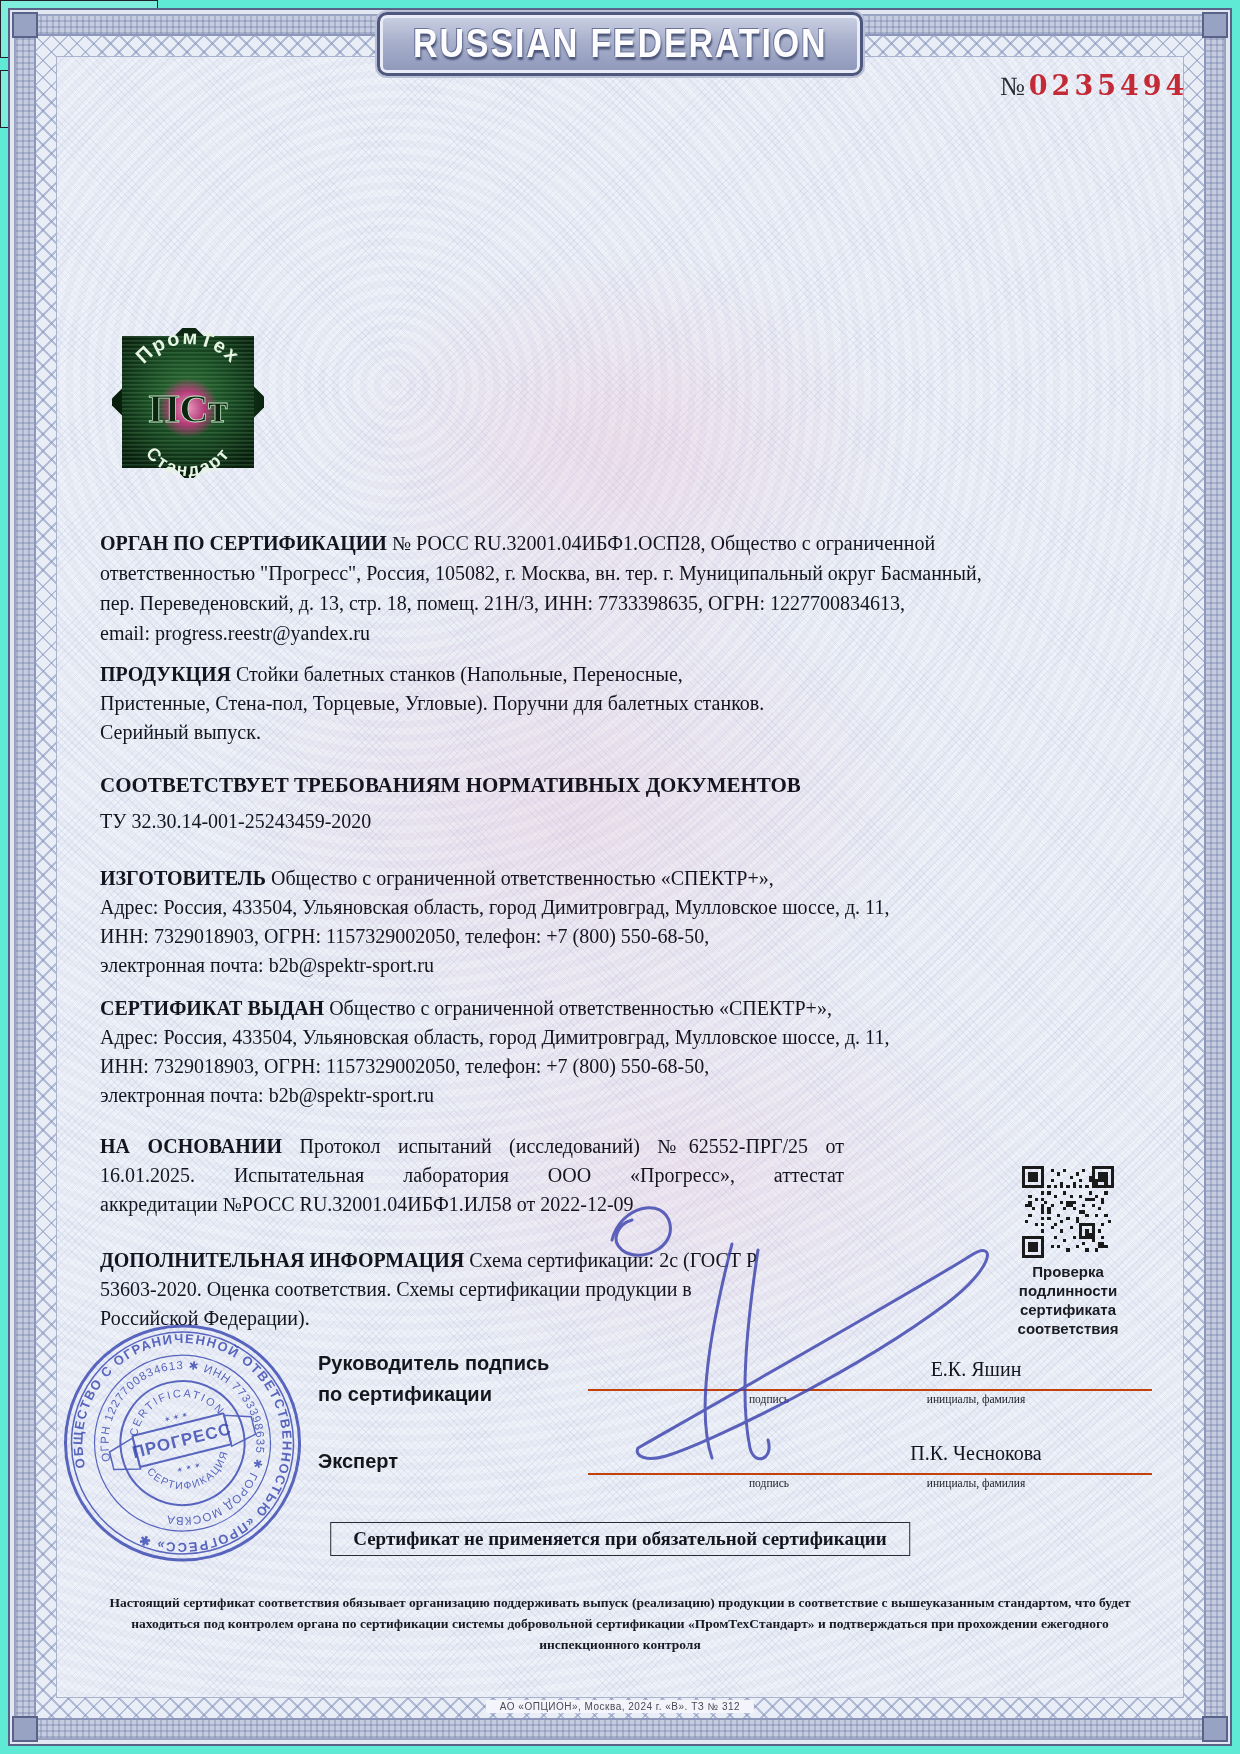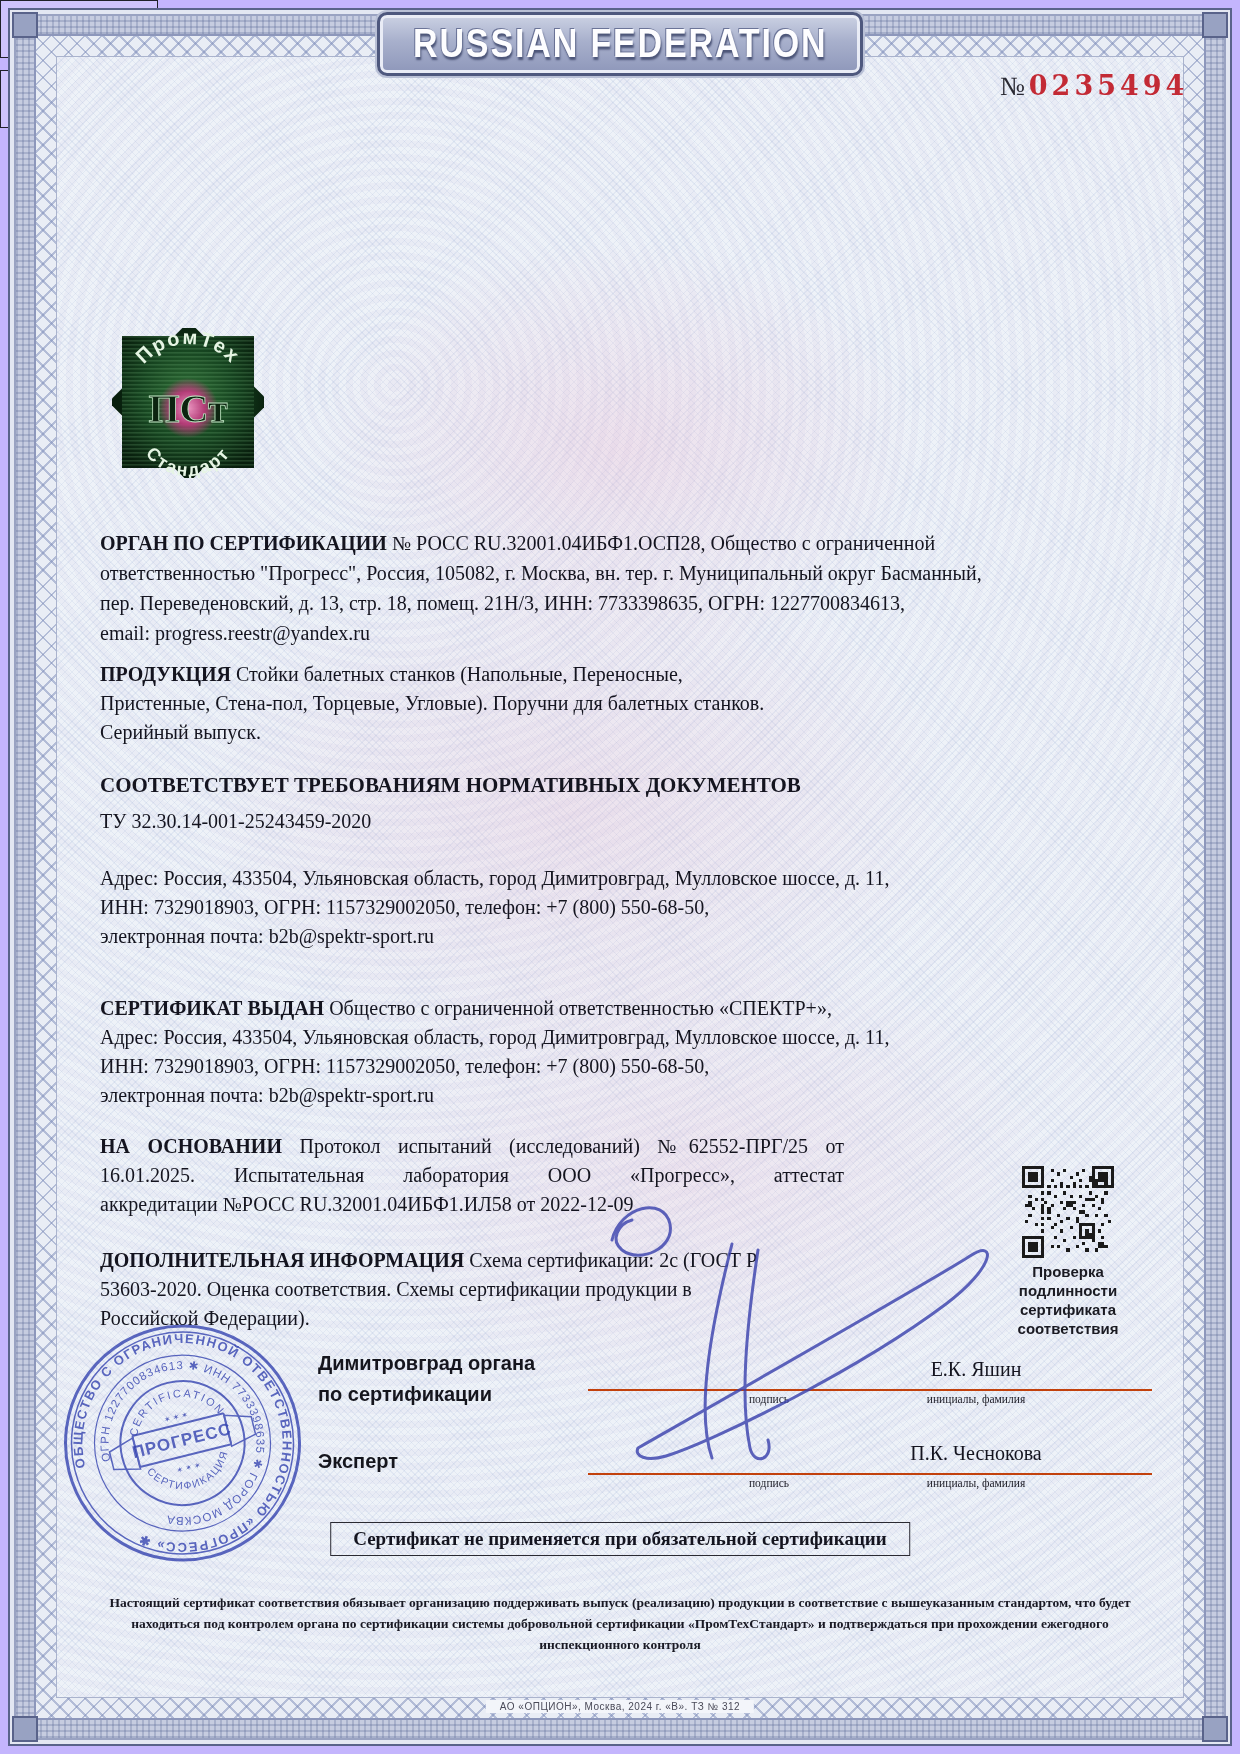--- a/index.html
+++ b/index.html
@@ -1,17 +1,17 @@
 <!DOCTYPE html>
 <html><head>
 <meta charset="utf-8">
 <style>
   * { margin:0; padding:0; box-sizing:border-box; }
   body { background:#ffffff; font-family:"Liberation Serif", serif; }
-  .page { position:relative; width:1240px; height:1754px; margin:0 auto; background:#c4b5fd; overflow:hidden; }
+  .page { position:relative; width:1240px; height:1754px; margin:0 auto; background:#5eead4; overflow:hidden; }
 
   
   .outer-band { position:absolute; inset:8px; z-index:0;
     border:2px solid #59638a;
     box-shadow: inset 0 0 0 4px #e3e7f2, inset 0 0 0 6px #9aa3c2;
     background:
       repeating-linear-gradient(90deg, rgba(90,105,150,.28) 0 2px, transparent 2px 6px),
       repeating-linear-gradient(0deg, rgba(90,105,150,.28) 0 2px, transparent 2px 6px),
       #c6cce0; }
   .inner-band { position:absolute; inset:34px; z-index:1;
@@ -189,20 +189,21 @@
       <div class="cv">9506 91</div>
     </div>
   </div>
 
   <div class="sec" id="sec-conforms">
     <div class="lbl">СООТВЕТСТВУЕТ ТРЕБОВАНИЯМ НОРМАТИВНЫХ ДОКУМЕНТОВ</div>
     <div class="tu">ТУ 32.30.14-001-25243459-2020</div>
   </div>
 
   <div class="sec" id="sec-manu">
+    <div><span class="lbl">ИЗГОТОВИТЕЛЬ</span> <span>Общество с ограниченной ответственностью «СПЕКТР+»,</span></div>
     <div>Адрес: Россия, 433504, Ульяновская область, город Димитровград, Мулловское шоссе, д. 11,</div>
     <div>ИНН: 7329018903, ОГРН: 1157329002050, телефон: +7 (800) 550-68-50,</div>
     <div>электронная почта: b2b@spektr-sport.ru</div>
   </div>
 
   <div class="sec" id="sec-issued">
     <div><span class="lbl">СЕРТИФИКАТ ВЫДАН</span> <span>Общество с ограниченной ответственностью «СПЕКТР+»,</span></div>
     <div>Адрес: Россия, 433504, Ульяновская область, город Димитровград, Мулловское шоссе, д. 11,</div>
     <div>ИНН: 7329018903, ОГРН: 1157329002050, телефон: +7 (800) 550-68-50,</div>
     <div>электронная почта: b2b@spektr-sport.ru</div>
@@ -234,21 +235,21 @@
     </svg>
   </div>
   <div class="abs" id="qr-caption">
     <div>Проверка</div>
     <div>подлинности</div>
     <div>сертификата</div>
     <div>соответствия</div>
   </div>
 
   <div class="role" style="top:1348px;">
-    <div>Димитровград органа</div>
+    <div>Руководитель подпись</div>
     <div>по сертификации</div>
   </div>
   <div class="role" style="top:1446px;">Эксперт</div>
 
   <div class="signame" style="left:800px; top:1358px; width:352px;">Е.К. Яшин</div>
   <div class="sigline" style="left:588px; top:1389px; width:362px;">
     <span class="sigcap">подпись</span>
   </div>
   <div class="sigline" style="left:800px; top:1389px; width:352px;">
     <span class="sigcap">инициалы, фамилия</span>

